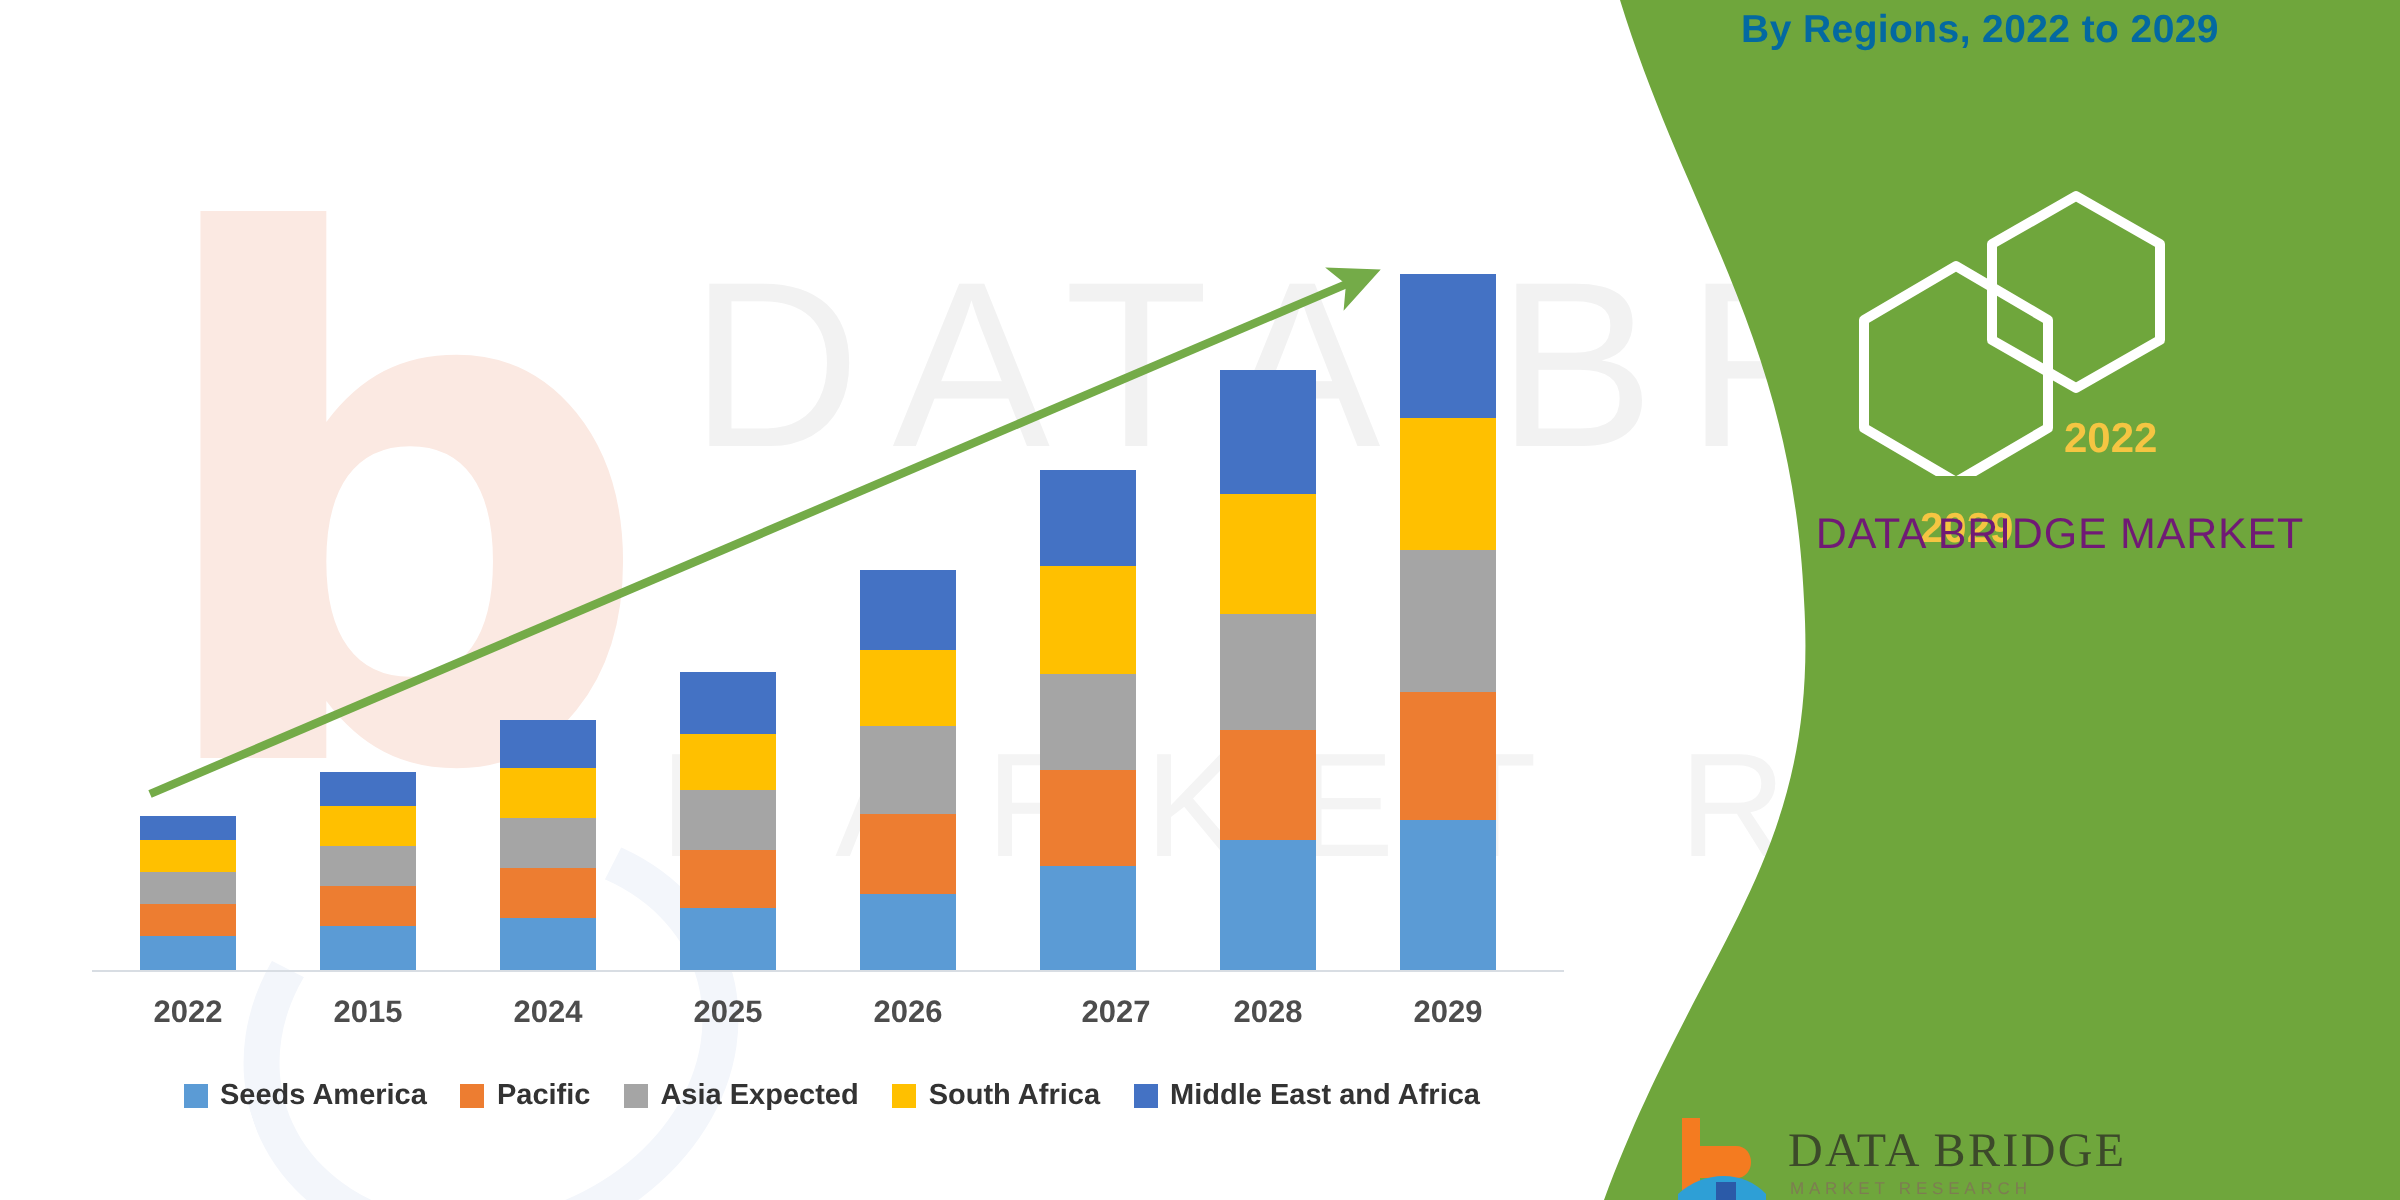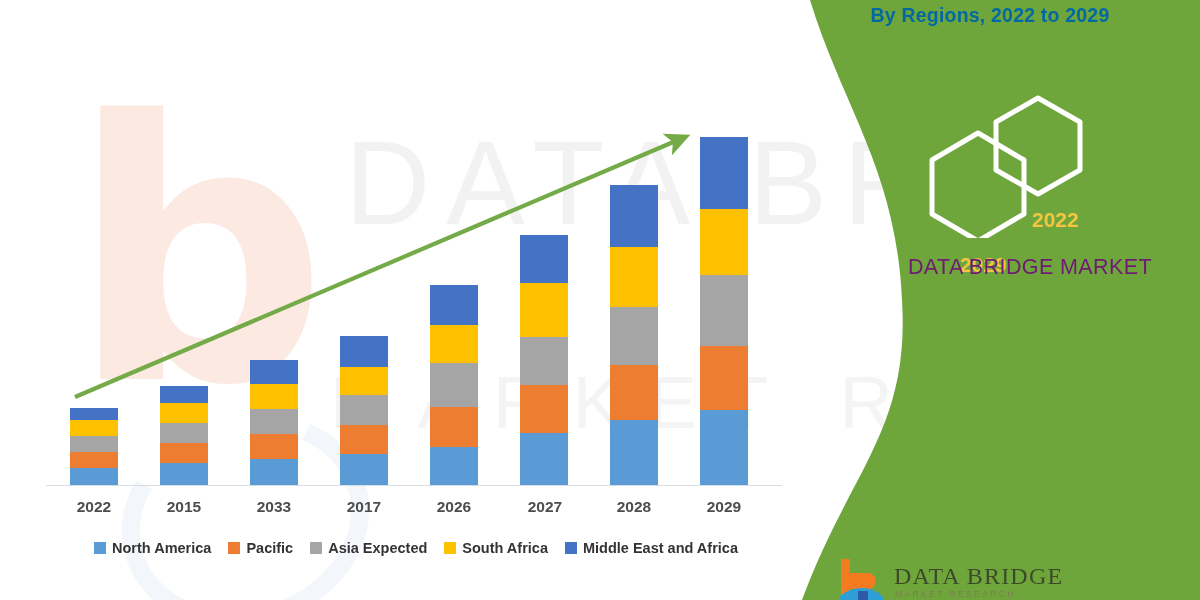--- a/index.html
+++ b/index.html
@@ -205,42 +205,42 @@
           <div class="seg" style="height: 72px; background: rgb(68, 114, 196);"></div>
           <div class="seg" style="height: 66px; background: rgb(255, 192, 0);"></div>
           <div class="seg" style="height: 71px; background: rgb(165, 165, 165);"></div>
           <div class="seg" style="height: 64px; background: rgb(237, 125, 49);"></div>
           <div class="seg" style="height: 75px; background: rgb(91, 155, 213);"></div>
         </div>
       </div>
     <div id="xticks">
         <div class="xtick" style="left: 49px;">2022</div>
         <div class="xtick" style="left: 139px;">2015</div>
-        <div class="xtick" style="left: 229px;">2033</div>
-        <div class="xtick" style="left: 319px;">2017</div>
+        <div class="xtick" style="left: 229px;">2024</div>
+        <div class="xtick" style="left: 319px;">2025</div>
         <div class="xtick" style="left: 409px;">2026</div>
-        <div class="xtick" style="left: 500px;">2027</div>
+        <div class="xtick" style="left: 513px;">2027</div>
         <div class="xtick" style="left: 589px;">2028</div>
         <div class="xtick" style="left: 679px;">2029</div>
       </div>
 
     <svg class="arrow-layer" viewBox="0 0 800 600" aria-hidden="true">
       <defs>
         <marker id="ah" markerWidth="7" markerHeight="7" refX="3.4" refY="3.4" orient="auto" markerUnits="strokeWidth">
           <path d="M0.6,0.6 L6.6,3.4 L0.6,6.2 L2.1,3.4 Z" fill="#74ab48"></path>
         </marker>
       </defs>
       <line id="arrow-line" x1="75" y1="397" x2="678" y2="140" stroke="#74ab48" stroke-width="4.2" marker-end="url(#ah)"></line>
     </svg>
   </div>
 
   <div class="legend" id="legend">
       <div class="lg-item">
         <span class="lg-swatch" style="background: rgb(91, 155, 213);"></span>
-        <span class="lg-text">North America</span>
+        <span class="lg-text">Seeds America</span>
       </div>
       <div class="lg-item">
         <span class="lg-swatch" style="background: rgb(237, 125, 49);"></span>
         <span class="lg-text">Pacific</span>
       </div>
       <div class="lg-item">
         <span class="lg-swatch" style="background: rgb(165, 165, 165);"></span>
         <span class="lg-text">Asia Expected</span>
       </div>
       <div class="lg-item">

